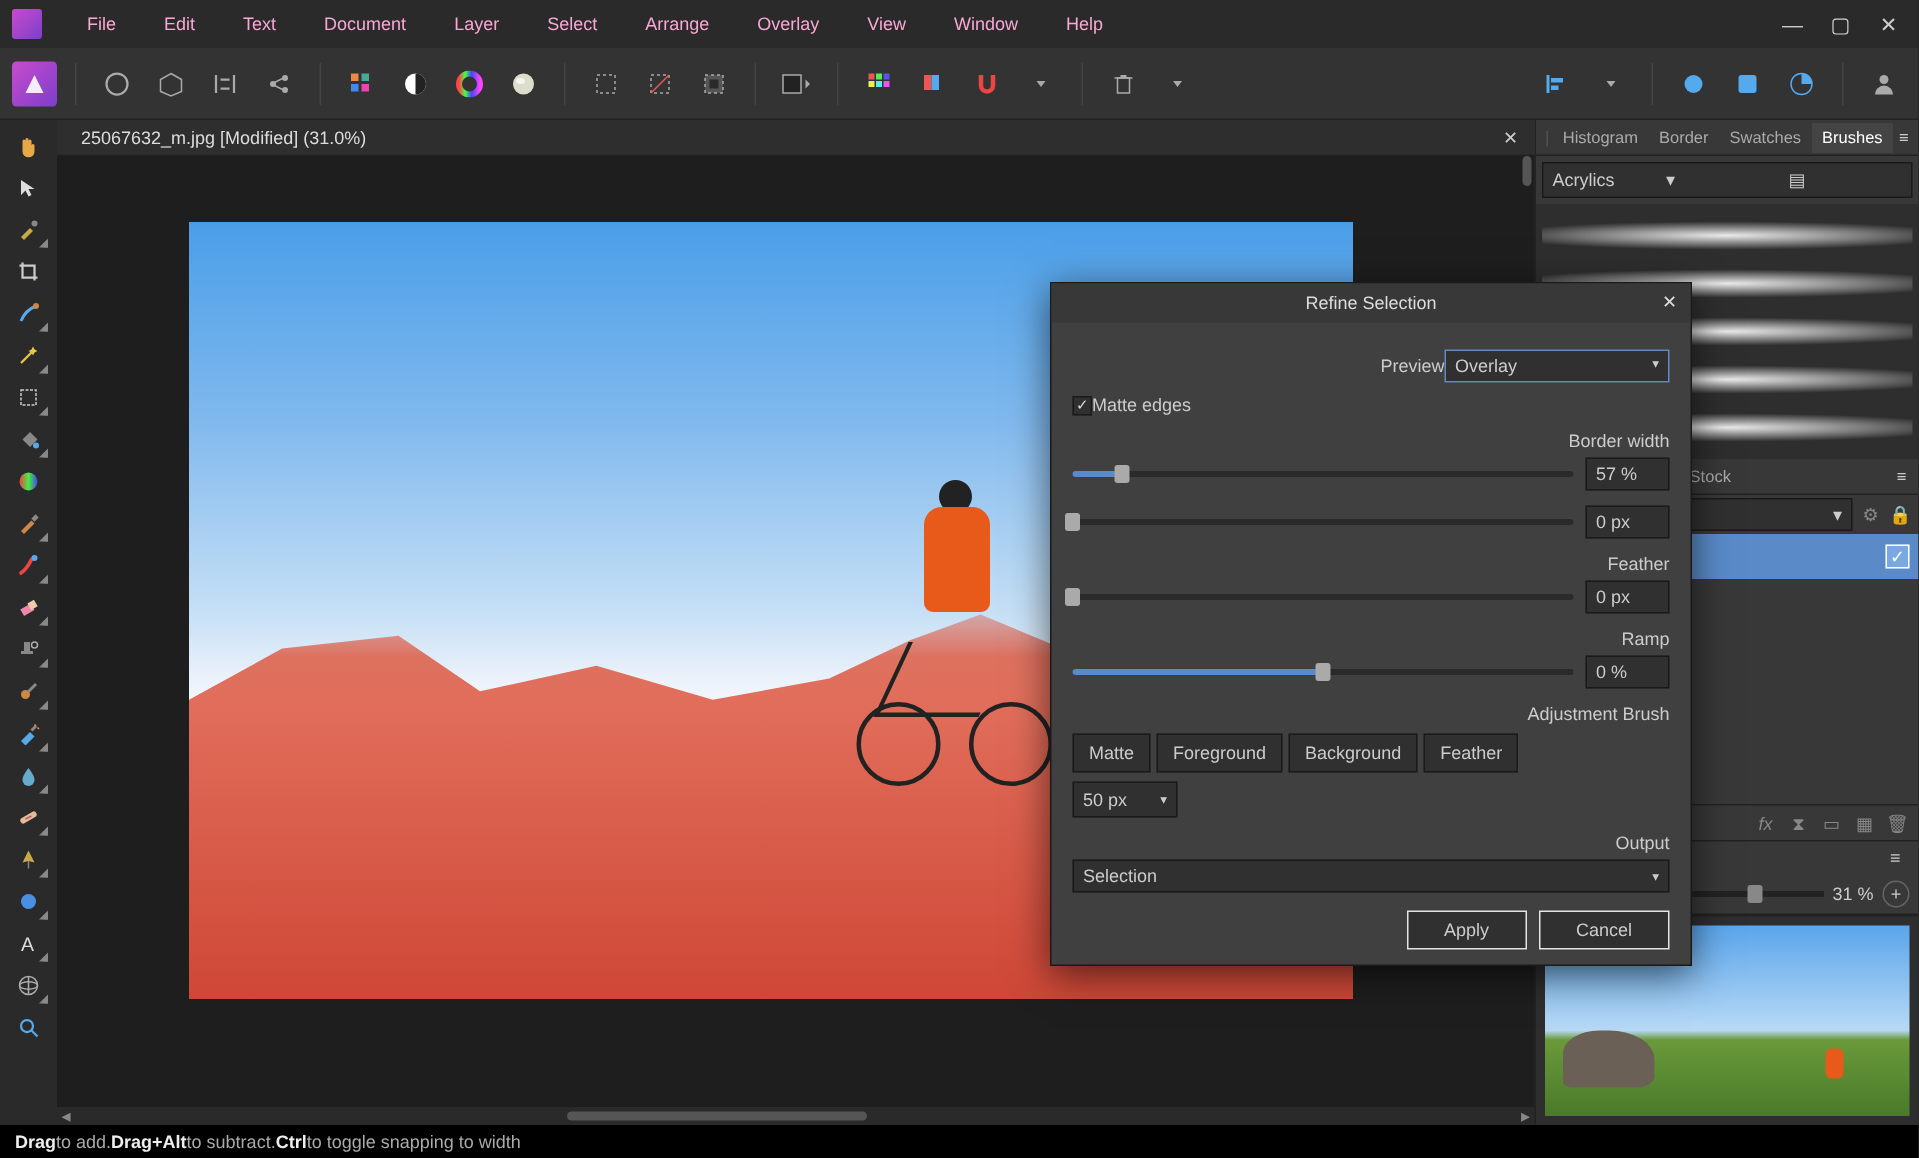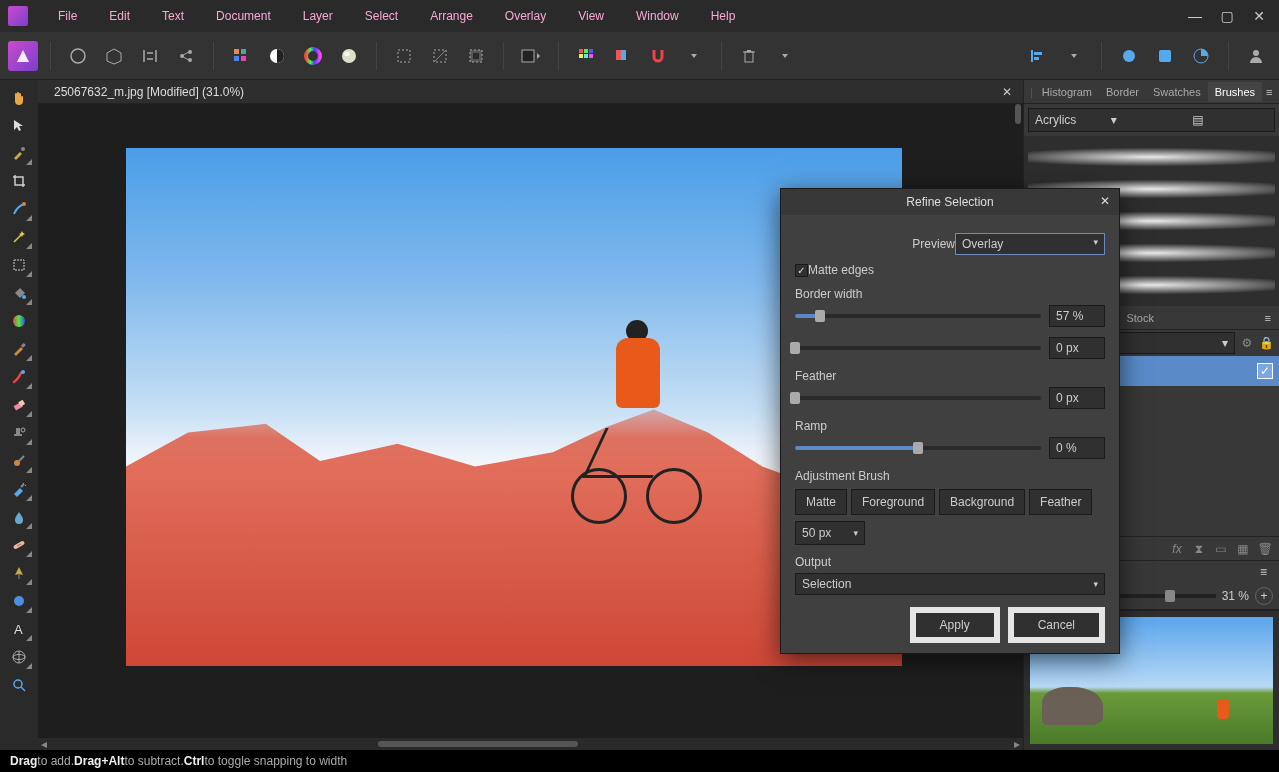--- a/index.html
+++ b/index.html
@@ -70,43 +70,43 @@
 .opacity-slider { flex: 1; height: 4px; background: #222; position: relative; }
 .opacity-knob { position: absolute; right: 22%; top: -4px; width: 10px; height: 12px; background: #888; border-radius: 2px; }
 .add-layer-btn { width: 18px; height: 18px; border: 1px solid #666; border-radius: 50%; display:flex;align-items:center;justify-content:center; cursor:pointer; }
 
 .nav-thumb { height: 140px; background: #2e2e2e; padding: 6px; border-top: 1px solid #222; }
 .nav-img { width: 100%; height: 100%; background: linear-gradient(to bottom, #5aa5ec 0%, #b8d9f5 55%, #6a9a3a 60%, #4a7a2a 100%); position:relative; overflow:hidden; }
 .nav-img .mini-rock { position:absolute; left:5%; bottom:15%; width:25%; height:30%; background:#6a6055; border-radius:40% 50% 20% 10%; }
 .nav-img .mini-cyclist { position:absolute; right:18%; bottom:20%; width:12px; height:20px; background:#e85a1a; border-radius:4px; }
 
 
-.dialog { position: absolute; left: 780px; top: 188px; width: 340px; background: #404040; border: 1px solid #1a1a1a; box-shadow: 0 6px 24px rgba(0,0,0,0.6); z-index: 100; }
+.dialog { position: absolute; left: 700px; top: 188px; width: 428px; background: #404040; border: 1px solid #1a1a1a; box-shadow: 0 6px 24px rgba(0,0,0,0.6); z-index: 100; }
 .dlg-title { height: 26px; background: #383838; display: flex; align-items: center; justify-content: center; position: relative; color: #ddd; }
 .dlg-close { position: absolute; right: 6px; top: 4px; width: 16px; height: 16px; cursor: pointer; display:flex;align-items:center;justify-content:center; }
 .dlg-body { padding: 10px 14px; }
 .dlg-row { display: flex; align-items: center; margin: 8px 0; gap: 0; }
 .dlg-row.right { justify-content: flex-end; }
-.dlg-label { color: #ccc; margin-bottom: 4px; display: block; }
+.dlg-label { color: #ccc; margin-bottom: 4px; display: block; text-align: right; }
 .dlg-select { background: #303030; border: 1px solid #6a8abf; padding: 3px 6px; width: 150px; display: flex; }
 .dlg-select.full { width: 100%; border-color: #1a1a1a; align-items: center; }
 .dlg-select .caret { margin-left: auto; font-size: 9px; }
 .checkbox { width: 13px; height: 13px; background: #303030; border: 1px solid #1a1a1a; display:flex;align-items:center;justify-content:center; }
 .checkbox.checked::after { content: "✓"; color: #ddd; font-size: 10px; }
 .group { margin: 10px 0; }
 .slider-row { display: flex; align-items: center; gap: 8px; }
 .slider { flex: 1; height: 4px; background: #2a2a2a; position: relative; border-radius: 2px; }
 .slider-fill { position: absolute; left: 0; top: 0; bottom: 0; background: #5a8bc8; border-radius: 2px; }
 .slider-knob { position: absolute; top: -4px; width: 10px; height: 12px; background: #aaa; border-radius: 2px; }
 .val-box { width: 56px; background: #303030; border: 1px solid #1a1a1a; padding: 3px 6px; text-align: left; }
 .btn-group { display: flex; gap: 4px; margin: 6px 0; }
 .seg-btn { background: #303030; border: 1px solid #1a1a1a; padding: 5px 10px; cursor: pointer; font-size: 12px; }
 .combo-small { width: 70px; background: #303030; border: 1px solid #1a1a1a; padding: 4px 6px; display: flex; align-items: center; }
 .dlg-buttons { display: flex; justify-content: flex-end; gap: 8px; margin-top: 12px; }
-.dlg-btn { background: #303030; border: 6px solid #e5e5e5; padding: 5px 24px; cursor: pointer; }
+.dlg-btn { background: #303030; border: 1px solid #e5e5e5; padding: 5px 24px; cursor: pointer; }
 
 
 .statusbar { height: 22px; background: #000000; display: flex; align-items: center; padding: 0 10px; color: #aaa; font-size: 12px; }
 .statusbar b { color: #eee; font-weight: 600; }
 
 svg { display: block; }
 </style>
 </head>
 <body>
 

